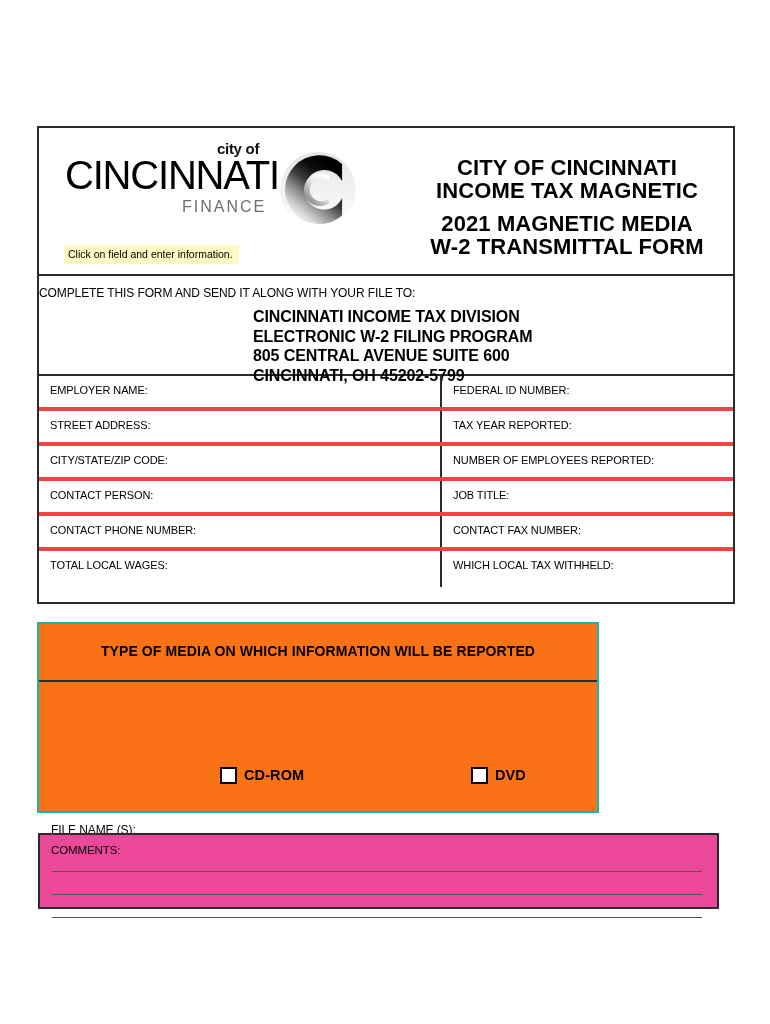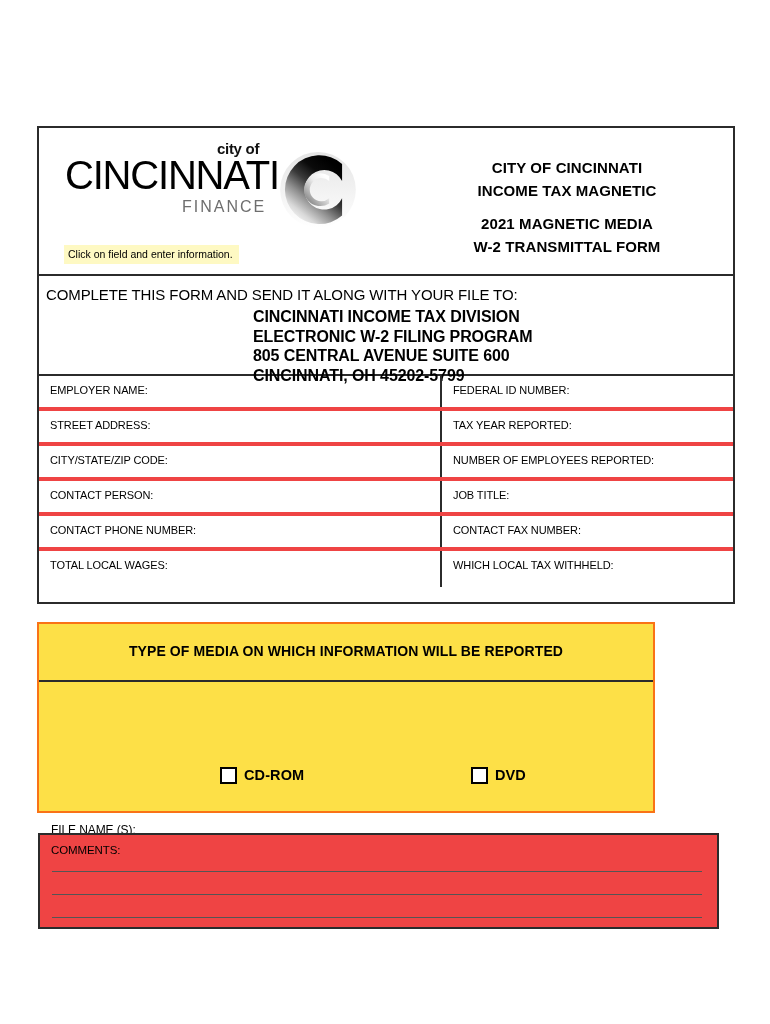--- a/index.html
+++ b/index.html
@@ -115,40 +115,40 @@
     background: #fef9c3;
     color: #000000;
     font-size: 10.5px;
     line-height: 16px;
     padding: 1px 6px 2px 4px;
     font-family: "Liberation Sans", sans-serif;
     white-space: nowrap;
   }
 
   .t-main {
-    font-size: 15px;
+    font-size: 22px;
     font-weight: bold;
     line-height: 23px;
     letter-spacing: 0.1px;
   }
   .title-block-1 { position: absolute; left: 0; right: 0; top: 28px; }
   .title-block-2 { position: absolute; left: 0; right: 0; top: 84px; }
 
   
   .mail-row {
     position: relative;
     height: 100px;
     border-bottom: 2px solid #2b2b2b;
     box-sizing: border-box;
   }
   .mail-lead {
     position: absolute;
-    left: 7px;
+    left: 0;
     top: 10px;
-    font-size: 15px;
+    font-size: 12px;
     letter-spacing: -0.1px;
     white-space: nowrap;
   }
   .mail-addr {
     position: absolute;
     left: 214px;
     top: 31px;
     font-size: 16px;
     font-weight: bold;
     line-height: 19.5px;
@@ -188,25 +188,25 @@
     font-size: 11px;
     letter-spacing: -0.1px;
     white-space: nowrap;
   }
 
   
   .media-box {
     position: absolute;
     left: 37px;
     top: 622px;
-    width: 618px;
+    width: 562px;
     height: 191px;
-    border: 2px solid #f97316;
-    box-sizing: border-box;
-    background: #fde047;
+    border: 2px solid #14b8a6;
+    box-sizing: border-box;
+    background: #f97316;
   }
   .media-title-row {
     position: relative;
     height: 58px;
     border-bottom: 2px solid #2b2b2b;
     box-sizing: border-box;
   }
   .media-title {
     position: absolute;
     left: 0; right: 0;
@@ -281,24 +281,24 @@
   .yesno .ytxt { vertical-align: middle; }
   .yesno .gap { display: inline-block; width: 7px; }
   .yesno .gap2 { display: inline-block; width: 13px; }
 
   
   .comments-box {
     position: absolute;
     left: 38px;
     top: 833px;
     width: 681px;
-    height: 96px;
+    height: 76px;
     border: 2px solid #2b2b2b;
     box-sizing: border-box;
-    background: #ef4444;
+    background: #ec4899;
   }
   .comments-label {
     position: absolute;
     left: 11px;
     top: 9px;
     font-size: 11.5px;
     letter-spacing: -0.1px;
   }
   .c-line {
     position: absolute;

